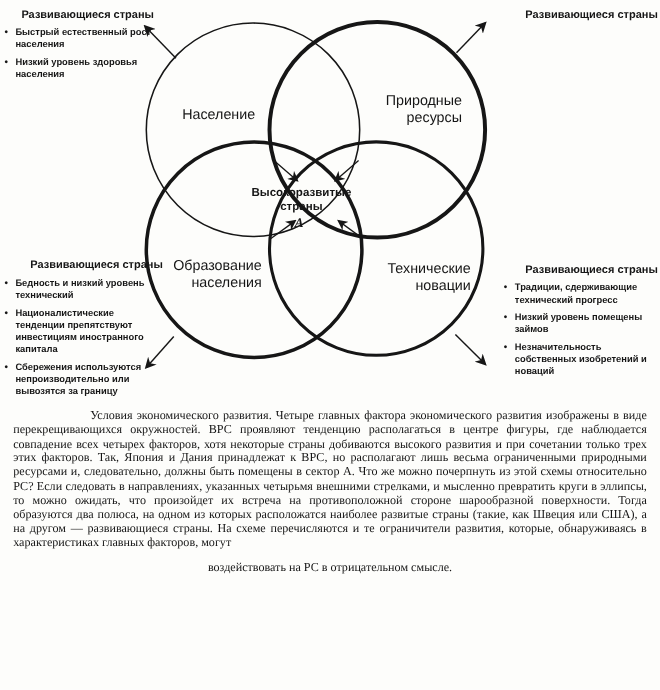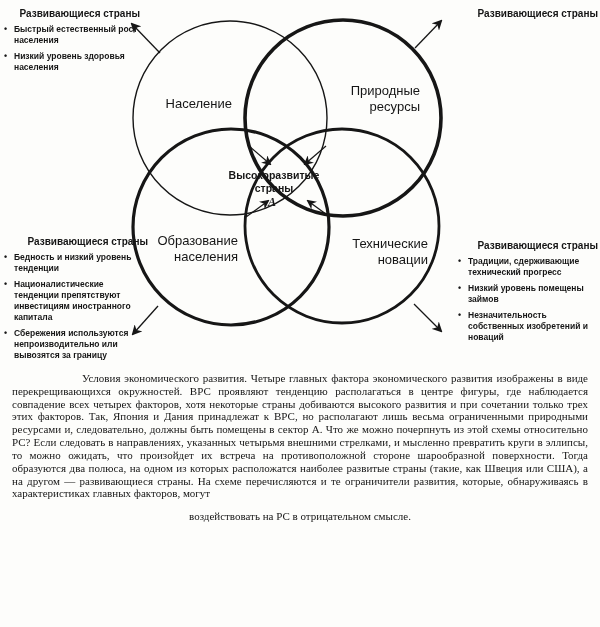--- a/index.html
+++ b/index.html
@@ -95,21 +95,21 @@
       </ul>
     </div>
 
     <div class="corner-block" style="left:458px;top:8px;width:140px;">
       <div class="corner-heading">Развивающиеся страны</div>
     </div>
 
     <div class="corner-block" style="left:2px;top:236px;width:146px;">
       <div class="corner-heading">Развивающиеся страны</div>
       <ul class="corner-items">
-        <li>Бедность и низкий уровень тенденции</li>
+        <li>Бедность и низкий уровень технический</li>
         <li>Националистические тенденции препятствуют инвестициям иностранного капитала</li>
         <li>Сбережения используются непроизводительно или вывозятся за границу</li>
       </ul>
     </div>
 
     <div class="corner-block" style="left:456px;top:240px;width:142px;">
       <div class="corner-heading">Развивающиеся страны</div>
       <ul class="corner-items">
         <li>Традиции, сдерживающие технический прогресс</li>
         <li>Низкий уровень помещены займов</li>

